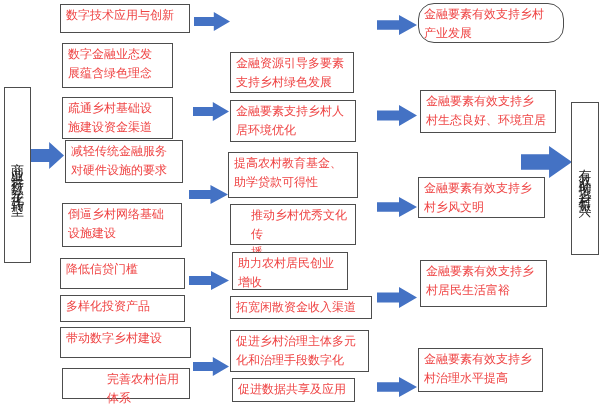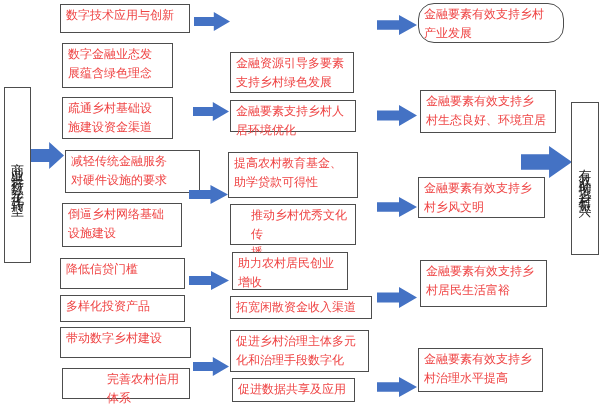--- a/index.html
+++ b/index.html
@@ -42,21 +42,21 @@
     <span>数字技术应用与创新</span>
   </div>
   <div class="box" style="left:62px; top:97px; width:111px; height:42px;">
     <span>疏通乡村基础设
 施建设资金渠道</span>
   </div>
   <div class="box" style="left:62px; top:43px; width:111px; height:45px;">
     <span>数字金融业态发
 展蕴含绿色理念</span>
   </div>
-  <div class="box" style="left:65px; top:150px; width:135px; height:43px;">
+  <div class="box" style="left:65px; top:140px; width:118px; height:43px;">
     <span>减轻传统金融服务
 对硬件设施的要求</span>
   </div>
   <div class="box" style="left:62px; top:203px; width:120px; height:44px;">
     <span>倒逼乡村网络基础
 设施建设</span>
   </div>
   <div class="box" style="left:60px; top:258px; width:125px; height:31px;">
     <span>降低信贷门槛</span>
   </div>
@@ -73,21 +73,21 @@
   <div class="arrow" style="left:194px; top:12px; width:36px; height:19px;"></div>
   <div class="arrow" style="left:193px; top:102px; width:36px; height:19px;"></div>
   <div class="arrow" style="left:189px; top:185px; width:39px; height:19px;"></div>
   <div class="arrow" style="left:189px; top:271px; width:40px; height:19px;"></div>
   <div class="arrow" style="left:193px; top:357px; width:36px; height:19px;"></div>
 
   <div class="box" style="left:230px; top:52px; width:124px; height:41px;">
     <span>金融资源引导多要素
 支持乡村绿色发展</span>
   </div>
-  <div class="box" style="left:230px; top:100px; width:126px; height:32px;">
+  <div class="box" style="left:230px; top:100px; width:126px; height:42px;">
     <span>金融要素支持乡村人
 居环境优化</span>
   </div>
   <div class="box" style="left:228px; top:152px; width:130px; height:46px;">
     <span>提高农村教育基金、
 助学贷款可得性</span>
   </div>
   <div class="box" style="left:230px; top:204px; width:126px; height:41px;padding-left:20px;">
     <span>推动乡村优秀文化传
 播</span>

